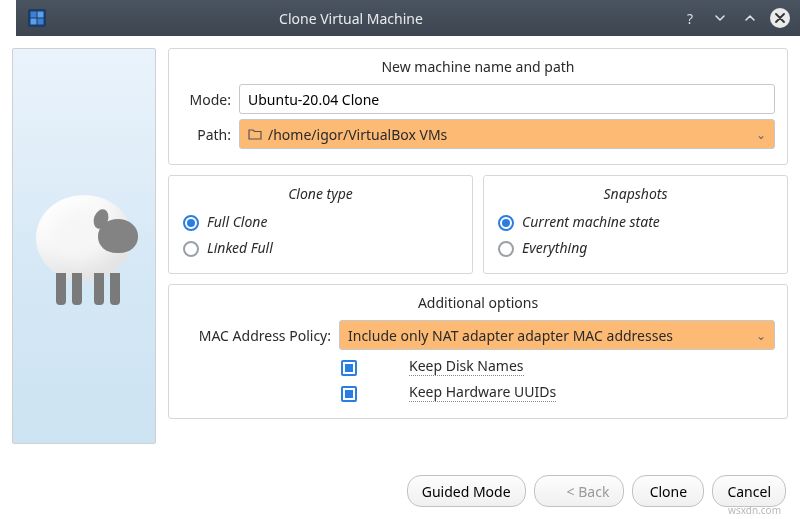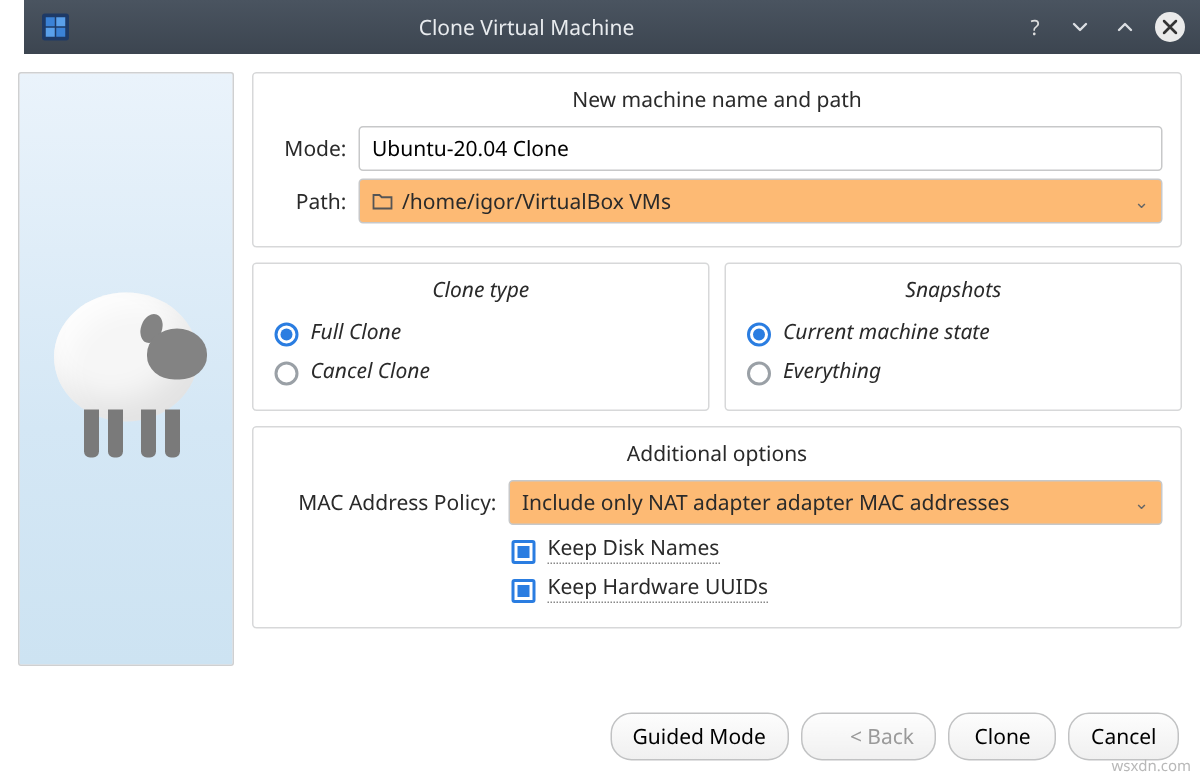--- a/index.html
+++ b/index.html
@@ -112,37 +112,37 @@
     width:16px; height:16px; border:2px solid #9aa0a6; border-radius:50%; display:inline-flex; align-items:center; justify-content:center; background:#fff;
   }
   .radio.checked { border-color:#2a7de1; }
   .radio.checked::after { content:""; width:8px; height:8px; background:#2a7de1; border-radius:50%; }
   .check {
     width:16px; height:16px; border:2px solid #2a7de1; border-radius:2px; background:#fff; display:inline-flex; align-items:center; justify-content:center;
   }
   .check.on::after {
     content:""; width:8px; height:8px; background:#2a7de1;
   }
-  .check-row span.u { border-bottom:1px dotted #888; }
+  .check-row span.u { border-bottom:1px dotted #888;margin-left:44px; }
   .additional-checks { margin-left:158px; }
   .btn-row { display:flex; justify-content:flex-end; gap:8px; padding-right:2px; }
   button.btn {
     height:32px;
     min-width:72px;
     padding:0 14px;
     border:1px solid #c1c2c3;
     background: linear-gradient(#fdfdfd,#f0f0f0);
     border-radius:14px;
     font:inherit;
     cursor:pointer;
   }
   button.btn:disabled { color:#9a9a9a; cursor:default;padding-left:32px; }
   .folder-icon { width:14px; display:inline-flex; }
   .watermark {
-    position:absolute; right:6px; bottom:2px; font-size:10px; color:#b8b8b8;
+    position:absolute; right:19px; bottom:2px; font-size:10px; color:#b8b8b8;
   }
 </style>
 </head>
 <body>
 
 <div class="titlebar">
   <div class="app-icon">
     <svg width="20" height="20" viewBox="0 0 20 20">
       <rect x="1" y="1" width="18" height="18" rx="2" fill="#1e3a66"></rect>
       <rect x="3.5" y="3.5" width="6" height="6" fill="#3b82d6"></rect>
@@ -211,21 +211,21 @@
 
       <div class="two-col">
         <div class="groupbox">
           <div class="gb-title">Clone type</div>
           <div class="radio-row">
             <span class="radio checked"></span>
             <span>Full Clone</span>
           </div>
           <div class="radio-row">
             <span class="radio"></span>
-            <span>Cancel Clone</span>
+            <span>Linked Full</span>
           </div>
         </div>
         <div class="groupbox">
           <div class="gb-title">Snapshots</div>
           <div class="radio-row">
             <span class="radio checked"></span>
             <span>Current machine state</span>
           </div>
           <div class="radio-row">
             <span class="radio"></span>

